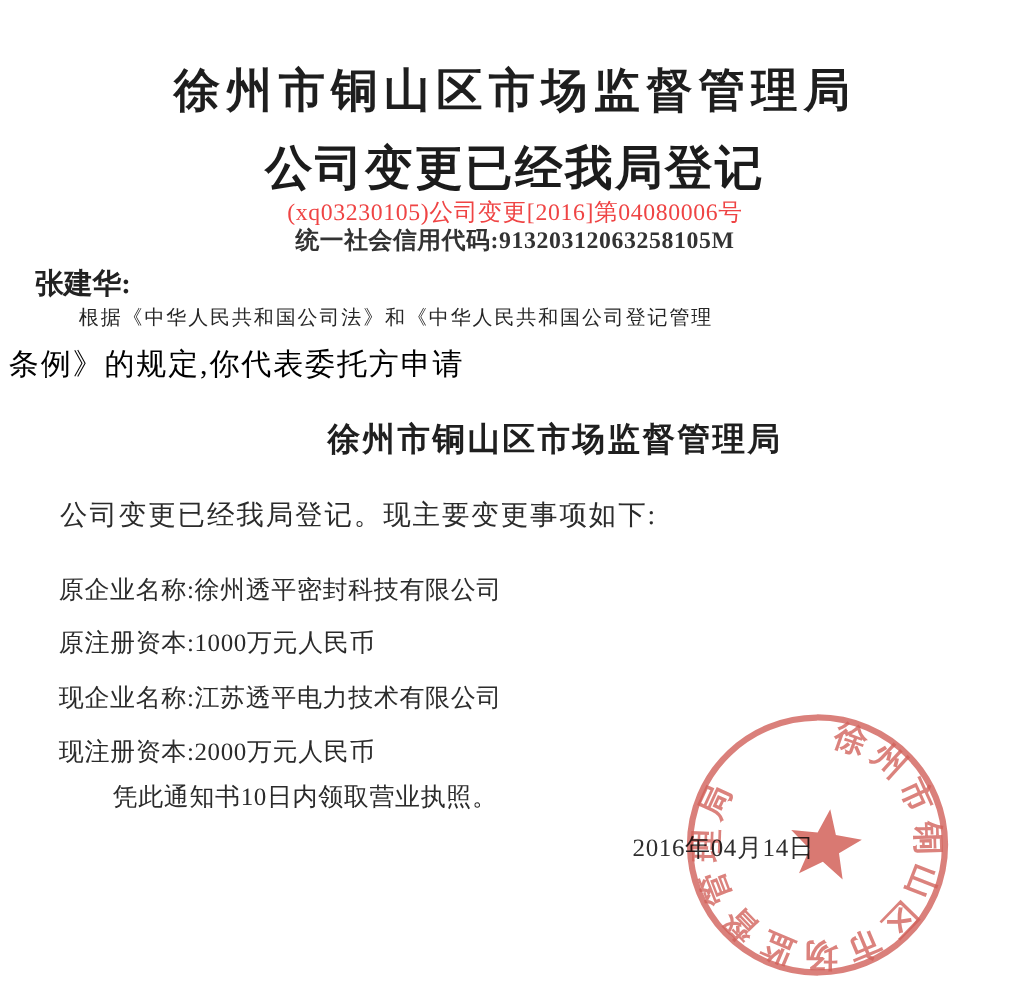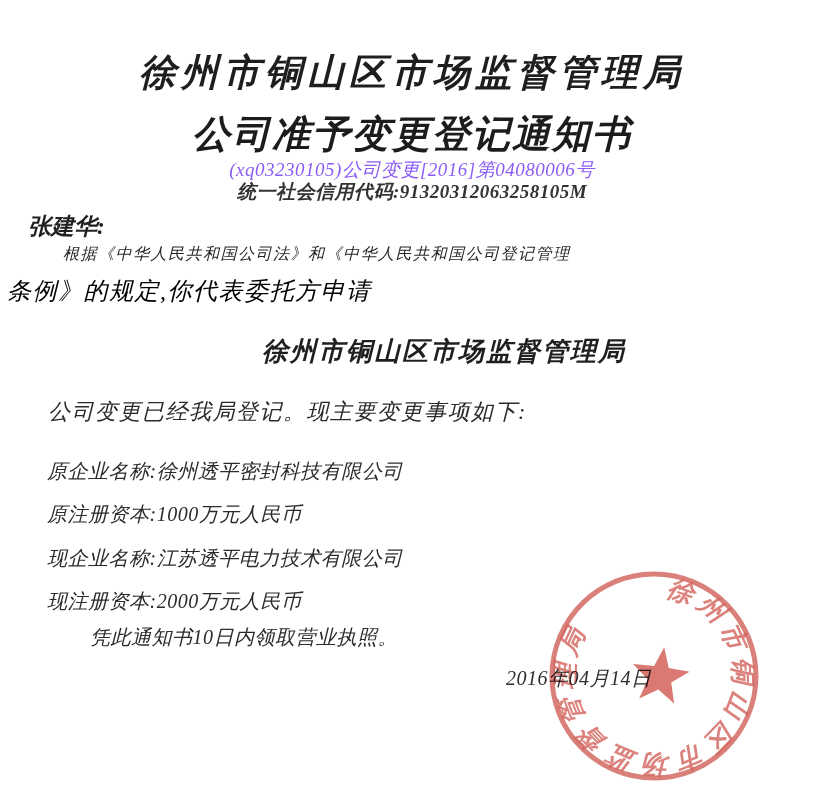--- a/index.html
+++ b/index.html
@@ -8,21 +8,20 @@
     background: #ffffff;
   }
   .page {
     position: relative;
     width: 788px;
     height: 791px;
     background: #ffffff;
     overflow: hidden;
     font-family: "Liberation Serif", serif;
     color: #2a2a2a;
-    font-style: italic;
   }
   .abs { position: absolute; white-space: nowrap; }
   .centered { left: 0; width: 824px; text-align: center; }
 
   .authority-title {
     top: 48px;
     font-family: "Liberation Sans", sans-serif;
     font-size: 37px;
     font-weight: bold;
     letter-spacing: 5px;
@@ -33,21 +32,21 @@
     font-family: "Liberation Sans", sans-serif;
     font-size: 38px;
     font-weight: bold;
     letter-spacing: 2px;
     color: #1c1c1c;
   }
   .doc-number {
     top: 157px;
     font-size: 19px;
     letter-spacing: 0.5px;
-    color: #8b5cf6;
+    color: #ef4444;
     text-align: center;
   }
   .credit-code {
     top: 179px;
     font-size: 19px;
     letter-spacing: 0.5px;
     color: #333;
     font-weight: 600;
   }
   .addressee {
@@ -131,21 +130,21 @@
     letter-spacing: 6px;
   }
 </style>
 </head>
 <body>
 
 <div class="page">
 
   <div class="abs centered authority-title">徐州市铜山区市场监督管理局</div>
 
-  <div class="abs centered notice-title">公司准予变更登记通知书</div>
+  <div class="abs centered notice-title">公司变更已经我局登记</div>
 
   <div class="abs centered doc-number">(xq03230105)公司变更[2016]第04080006号</div>
 
   <div class="abs centered credit-code">统一社会信用代码:91320312063258105M</div>
 
   <div class="abs addressee">张建华:</div>
 
   <div class="abs body-line1">根据《中华人民共和国公司法》和《中华人民共和国公司登记管理</div>
 
   <div class="abs body-line2">条例》的规定,你代表委托方申请</div>

